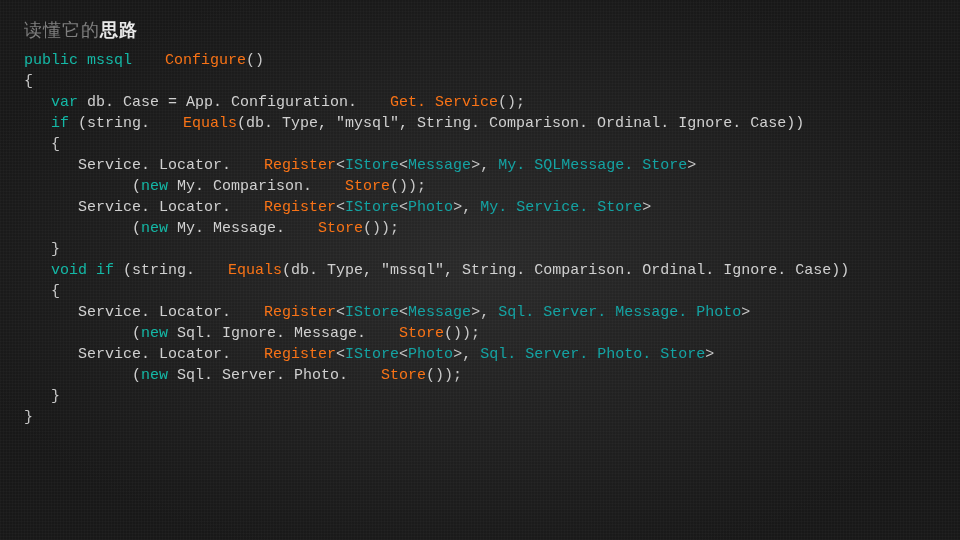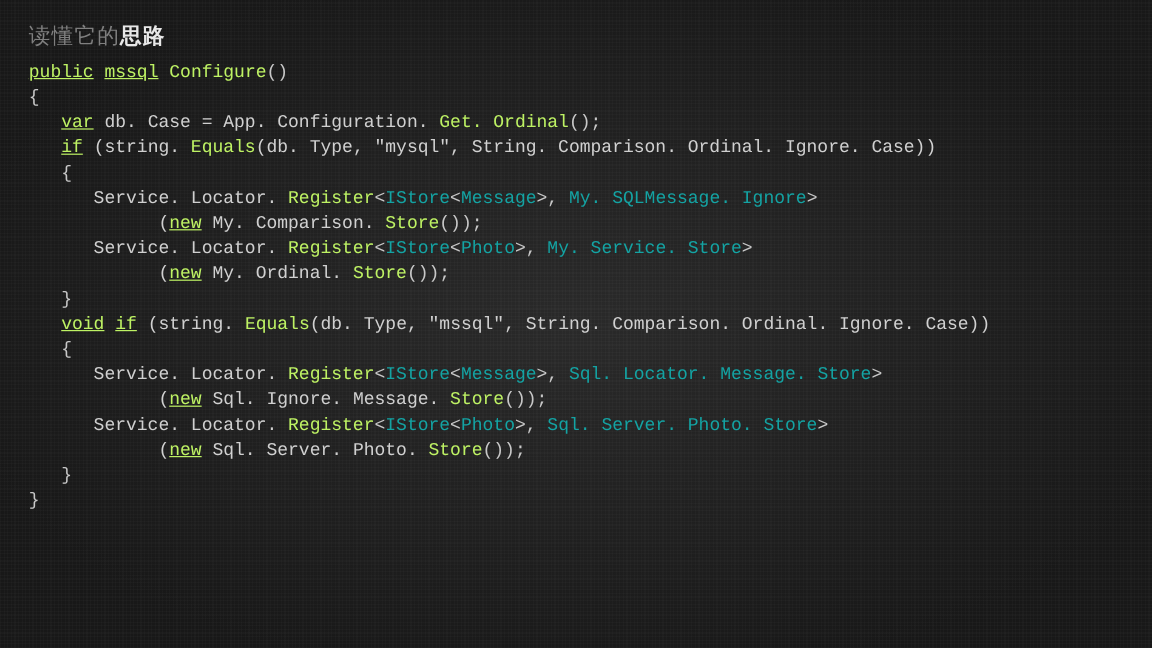--- a/index.html
+++ b/index.html
@@ -33,46 +33,46 @@
   pre.code {
     margin: 0;
     padding: 2px 24px 0 24px;
     font-family: "Courier New", Courier, monospace;
     font-size: 15px;
     line-height: 21px;
     white-space: pre;
     color: #d0d0d0;
     tab-size: 3;
   }
-  .kw  { color: #bef264; text-decoration: underline; }      
-  .fn  { color: #bef264; }      
+  .kw  { color: #14b8a6; }      
+  .fn  { color: #f97316; margin-left: 24px; }      
   .typ { color: #14a3a3; text-align: right; }      
   .pun { color: #c8c8c8; }
 </style>
 </head>
 <body>
 
 <div class="slide">
 
   <div class="title">
     <span class="t-gray">读懂它的</span><span class="t-white">思路</span>
   </div>
 
   <pre class="code"><span class="kw">public</span> <span class="kw">mssql</span> <span class="fn">Configure</span><span class="pun">()</span>
 <span class="pun">{</span>
-<span>   </span><span class="kw">var</span><span> db. Case = App. Configuration. </span><span class="fn">Get. Ordinal</span><span class="pun">();</span>
+<span>   </span><span class="kw">var</span><span> db. Case = App. Configuration. </span><span class="fn">Get. Service</span><span class="pun">();</span>
 <span>   </span><span class="kw">if</span><span> (string. </span><span class="fn">Equals</span><span>(db. Type, "mysql", String. Comparison. Ordinal. Ignore. Case))</span>
 <span class="pun">   {</span>
-<span>      Service. Locator. </span><span class="fn">Register</span><span class="pun">&lt;</span><span class="typ">IStore</span><span class="pun">&lt;</span><span class="typ">Message</span><span class="pun">&gt;</span><span class="pun">, </span><span class="typ">My. SQLMessage. Ignore</span><span class="pun">&gt;</span>
+<span>      Service. Locator. </span><span class="fn">Register</span><span class="pun">&lt;</span><span class="typ">IStore</span><span class="pun">&lt;</span><span class="typ">Message</span><span class="pun">&gt;</span><span class="pun">, </span><span class="typ">My. SQLMessage. Store</span><span class="pun">&gt;</span>
 <span>            (</span><span class="kw">new</span><span> My. Comparison. </span><span class="fn">Store</span><span class="pun">());</span>
 <span>      Service. Locator. </span><span class="fn">Register</span><span class="pun">&lt;</span><span class="typ">IStore</span><span class="pun">&lt;</span><span class="typ">Photo</span><span class="pun">&gt;, </span><span class="typ">My. Service. Store</span><span class="pun">&gt;</span>
-<span>            (</span><span class="kw">new</span><span> My. Ordinal. </span><span class="fn">Store</span><span class="pun">());</span>
+<span>            (</span><span class="kw">new</span><span> My. Message. </span><span class="fn">Store</span><span class="pun">());</span>
 <span class="pun">   }</span>
 <span>   </span><span class="kw">void</span> <span class="kw">if</span><span> (string. </span><span class="fn">Equals</span><span>(db. Type, "mssql", String. Comparison. Ordinal. Ignore. Case))</span>
 <span class="pun">   {</span>
-<span>      Service. Locator. </span><span class="fn">Register</span><span class="pun">&lt;</span><span class="typ">IStore</span><span class="pun">&lt;</span><span class="typ">Message</span><span class="pun">&gt;, </span><span class="typ">Sql. Locator. Message. Store</span><span class="pun">&gt;</span>
+<span>      Service. Locator. </span><span class="fn">Register</span><span class="pun">&lt;</span><span class="typ">IStore</span><span class="pun">&lt;</span><span class="typ">Message</span><span class="pun">&gt;, </span><span class="typ">Sql. Server. Message. Photo</span><span class="pun">&gt;</span>
 <span>            (</span><span class="kw">new</span><span> Sql. Ignore. Message. </span><span class="fn">Store</span><span class="pun">());</span>
 <span>      Service. Locator. </span><span class="fn">Register</span><span class="pun">&lt;</span><span class="typ">IStore</span><span class="pun">&lt;</span><span class="typ">Photo</span><span class="pun">&gt;, </span><span class="typ">Sql. Server. Photo. Store</span><span class="pun">&gt;</span>
 <span>            (</span><span class="kw">new</span><span> Sql. Server. Photo. </span><span class="fn">Store</span><span class="pun">());</span>
 <span class="pun">   }</span>
 <span class="pun">}</span></pre>
 
 </div>
 
 </body></html>

